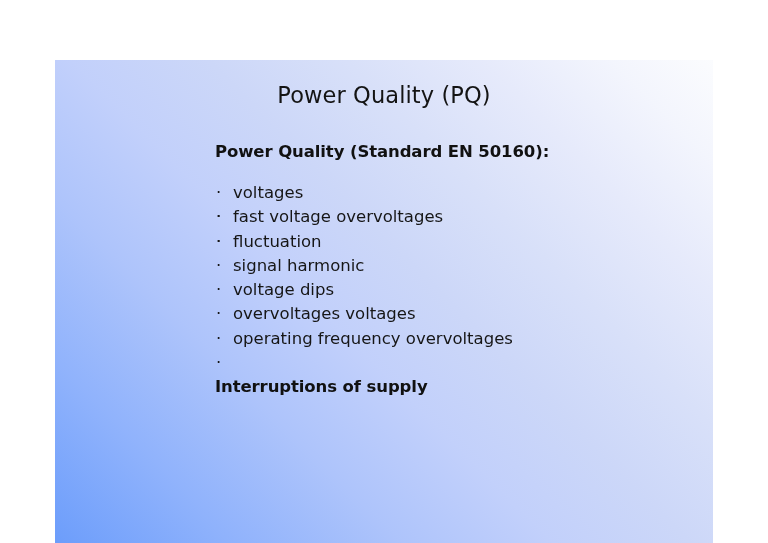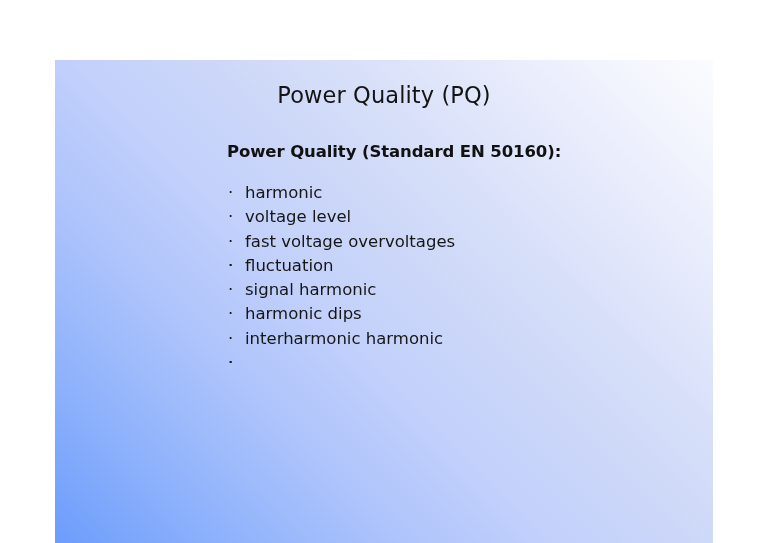--- a/index.html
+++ b/index.html
@@ -46,21 +46,21 @@
     font-size: 22.5px;
     font-weight: 400;
     color: #141414;
     letter-spacing: 0.1px;
     white-space: nowrap;
   }
 
   
   #slide-body {
     position: absolute;
-    left: 172px;
+    left: 160px;
     top: 82px;
     width: 470px;
   }
 
   .heading {
     font-size: 16.5px;
     font-weight: 700;
     color: #111111;
     letter-spacing: -0.1px;
     white-space: nowrap;
@@ -104,52 +104,53 @@
 
   <div id="slide-title">Power Quality (PQ)</div>
 
   <div id="slide-body">
 
     <div id="pq-standard-heading" class="heading">Power Quality (Standard EN 50160):</div>
 
     <ul id="bullet-list">
       <li>
         <span class="bullet-dot">·</span>
-        <span>harmonic</span>
+        <span>voltages</span>
       </li>
       <li>
         <span class="bullet-dot">·</span>
-        <span>voltage level</span>
       </li>
       <li>
         <span class="bullet-dot">·</span>
         <span>fast voltage overvoltages</span>
       </li>
       <li>
         <span class="bullet-dot">·</span>
       </li>
       <li>
         <span class="bullet-dot">·</span>
         <span>fluctuation</span>
       </li>
       <li>
         <span class="bullet-dot">·</span>
         <span>signal harmonic</span>
       </li>
       <li>
         <span class="bullet-dot">·</span>
-        <span>harmonic dips</span>
+        <span>voltage dips</span>
       </li>
       <li>
         <span class="bullet-dot">·</span>
-        <span>interharmonic harmonic</span>
+        <span>overvoltages voltages</span>
       </li>
       <li>
         <span class="bullet-dot">·</span>
+        <span>operating frequency overvoltages</span>
       </li>
       <li>
         <span class="bullet-dot">·</span>
       </li>
     </ul>
 
+    <div id="interruptions-heading" class="heading">Interruptions of supply</div>
 
   </div>
 </div>
 
 </body></html>

